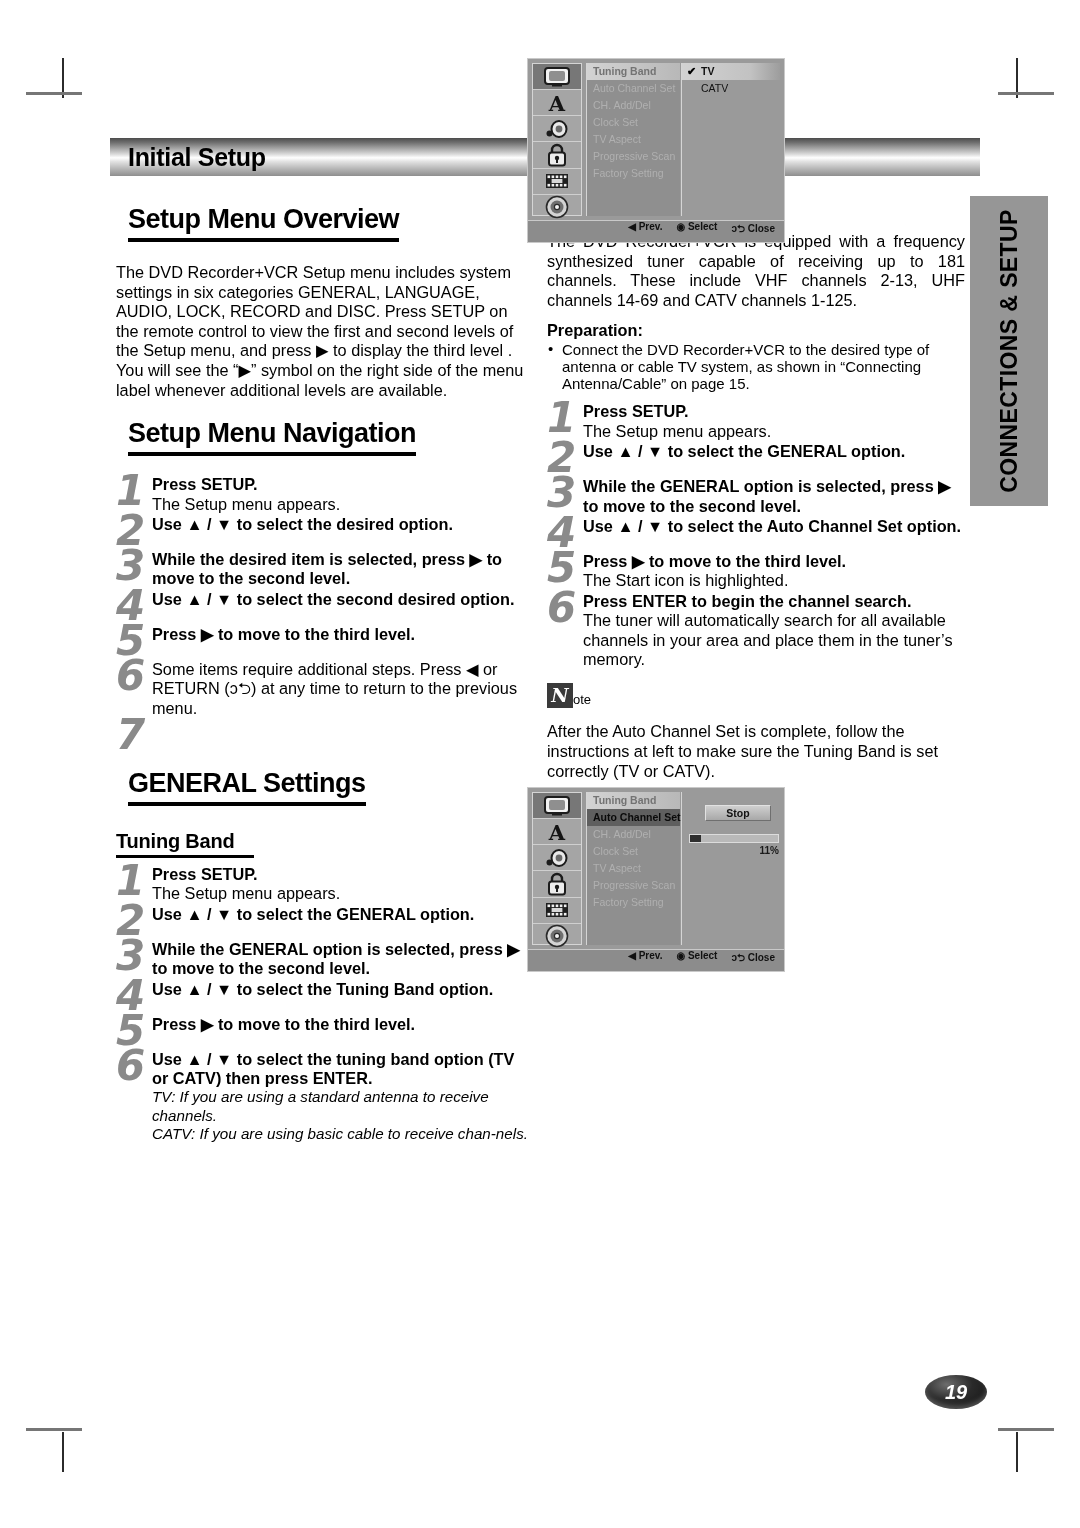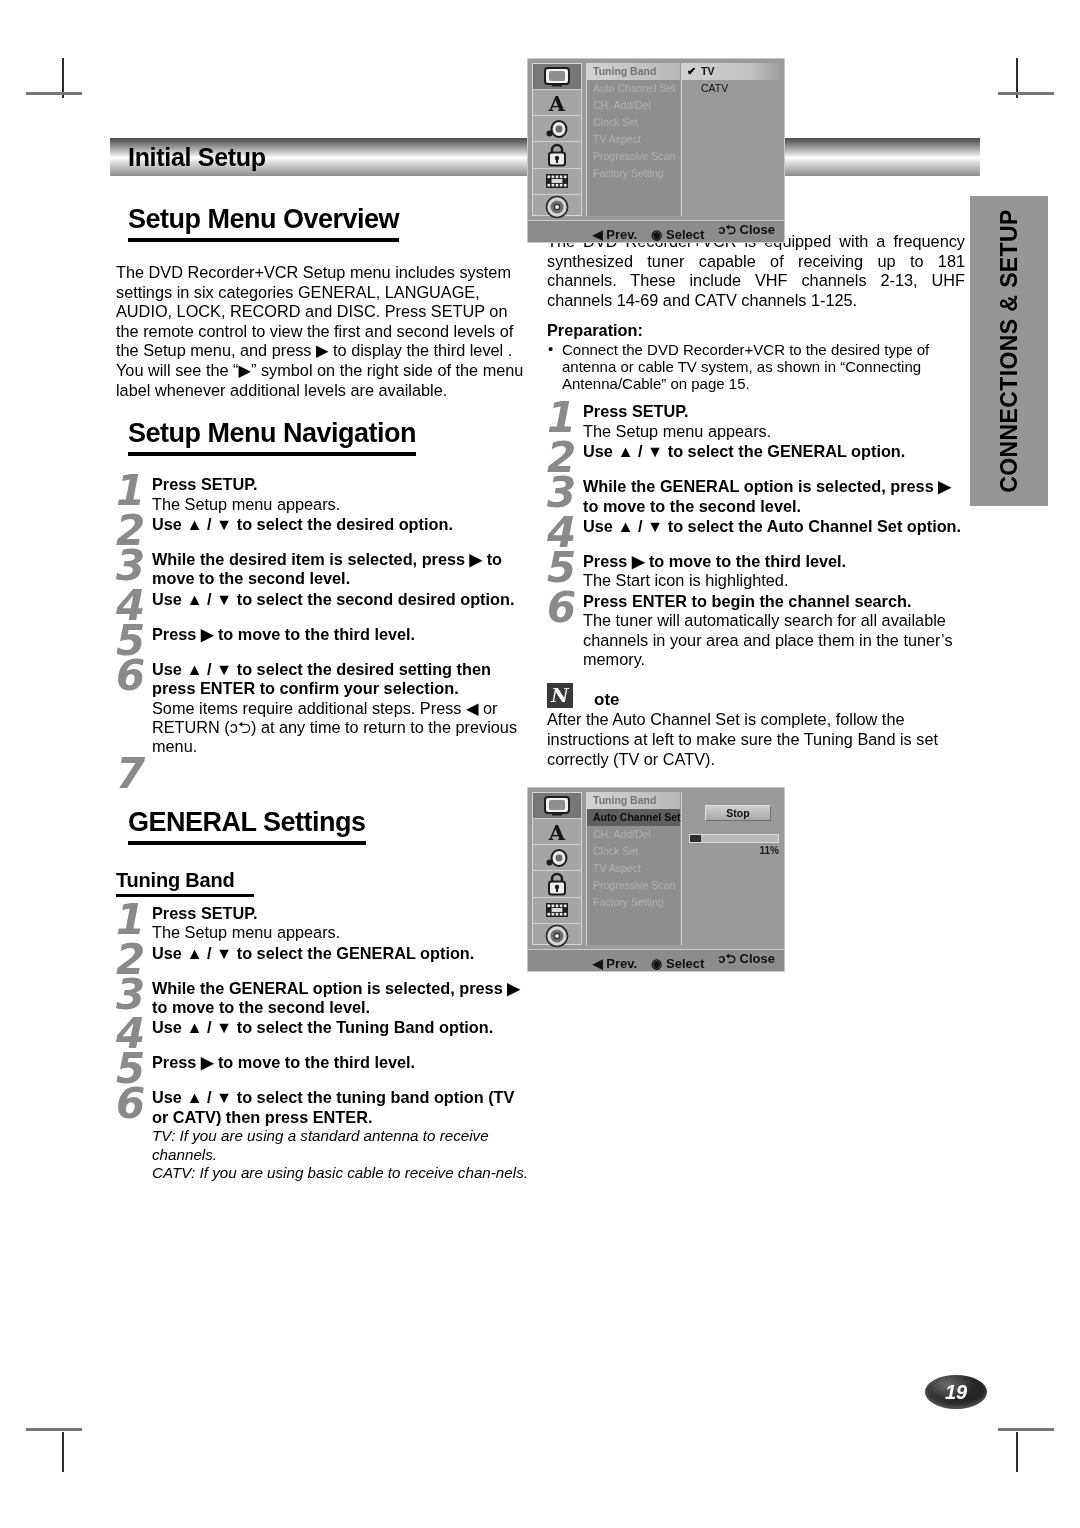--- a/index.html
+++ b/index.html
@@ -47,21 +47,21 @@
      font-size:42px;line-height:42px;color:#8a8a8a;}
   .st-b{font-size:16.3px;font-weight:bold;line-height:19.4px;display:block;}
   .st-n{font-size:16.3px;font-weight:normal;line-height:19.4px;display:block;}
   .st-i{font-size:15.2px;font-style:italic;line-height:18.4px;display:block;}
 
   
   .note-head{margin:14px 0 0 0;display:flex;align-items:flex-end;}
   .note-n{display:inline-block;background:#3a3a3a;color:#fff;
      width:26px;height:25px;line-height:25px;text-align:center;
      font-family:"DejaVu Serif",serif;font-style:italic;font-weight:bold;font-size:19px;}
-  .note-ote{font-size:17px;font-weight:bold;margin-left:21px;line-height:17px;}
+  .note-ote{font-size:13px;font-weight:normal;margin-left:0;line-height:17px;}
 
   
   #sidetab{position:absolute;left:970px;top:196px;width:78px;height:310px;
      background:#969696;}
   #sidetab span{position:absolute;left:50%;top:50%;
      transform:translate(-50%,-50%) rotate(-90deg);white-space:nowrap;
      font-size:23px;font-weight:bold;letter-spacing:.4px;}
 
   
   #pagebadge{position:absolute;left:925px;top:1375px;width:62px;height:34px;
@@ -111,22 +111,22 @@
      font-size:10.5px;font-weight:bold;color:#111;}
   .pbar{position:absolute;left:7px;top:42px;width:90px;height:9px;
      background:#b9b9b9;border:1px solid #dcdcdc;box-sizing:border-box;}
   .pbar i{display:block;height:100%;background:#2e2e2e;}
   .ppct{position:absolute;left:7px;top:53px;width:90px;text-align:right;
      font-size:10px;font-weight:bold;color:#1a1a1a;}
 
   
   .sbar{position:absolute;left:0;right:0;bottom:0;height:22px;background:#8c8c8c;
      border-top:1px solid #c9c9c9;box-sizing:border-box;
-     display:flex;align-items:flex-end;justify-content:flex-end;
-     font-size:13px;font-weight:bold;color:#111;}
+     display:flex;align-items:flex-start;justify-content:flex-end;
+     font-size:10px;font-weight:bold;color:#111;}
   .sbar span{margin-right:14px;white-space:nowrap;}
   .sbar span:last-child{margin-right:9px;}
 </style>
 </head>
 <body>
 
 <div class="crop-v" style="left:62px;top:58px;height:40px;"></div>
 <div class="crop-h" style="left:26px;top:92px;width:56px;"></div>
 <div class="crop-v" style="left:1016px;top:58px;height:40px;"></div>
 <div class="crop-h" style="left:998px;top:92px;width:56px;"></div>
@@ -172,21 +172,20 @@
         <li>
           <span class="num">4</span>
           <span class="st-b">Use ▲ / ▼ to select the second desired option.</span>
         </li>
         <li>
           <span class="num">5</span>
           <span class="st-b">Press ▶ to move to the third level.</span>
         </li>
         <li>
           <span class="num">6</span>
-          <span class="st-b">Use ▲ / ▼ to select the desired setting then press ENTER to confirm your selection.</span>
           <span class="st-n">Some items require additional steps. Press ◀ or RETURN (ɔ⮌) at any time to return to the previous menu.</span>
         </li>
         <li>
           <span class="num">7</span>
         </li>
       </ol>
 
     <h2 class="sec" style="margin-top:14px;">GENERAL Settings</h2>
     <h3 class="sub" style="margin-top:12px;display:block;width:138px;">Tuning Band</h3>
     <ol class="steps">
@@ -258,21 +257,21 @@
           <span class="num">6</span>
           <span class="st-b">Press ENTER to begin the channel search.</span>
           <span class="st-n">The tuner will automatically search for all available channels in your area and place them in the tuner’s memory.</span>
         </li>
       </ol>
 
     <div class="note-head">
       <span class="note-n">N</span>
       <span class="note-ote">ote</span>
     </div>
-    <p class="body" style="margin-top:2px;">After the Auto Channel Set is complete, follow the instructions at left to make sure the Tuning Band is set correctly (TV or CATV).</p>
+    <p class="body" style="margin-top:14px;">After the Auto Channel Set is complete, follow the instructions at left to make sure the Tuning Band is set correctly (TV or CATV).</p>
 
   </div>
 </div>
 
 <div class="osd" id="osd1">
   <div class="osd-body">
     <div class="rail">
         <div class="rail-i sel">
           <svg width="26" height="20" viewBox="0 0 26 20">
             <rect x="1" y="1" width="24" height="16" rx="3" fill="#f2f2f2" stroke="#1c1c1c" stroke-width="2"></rect>

